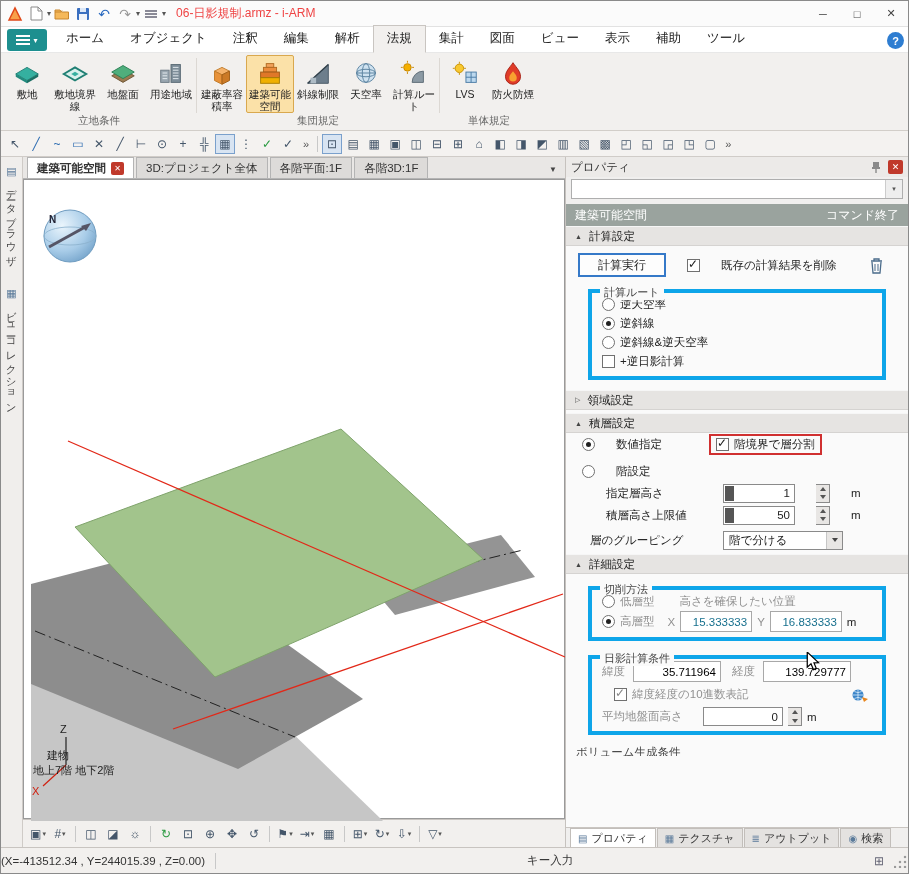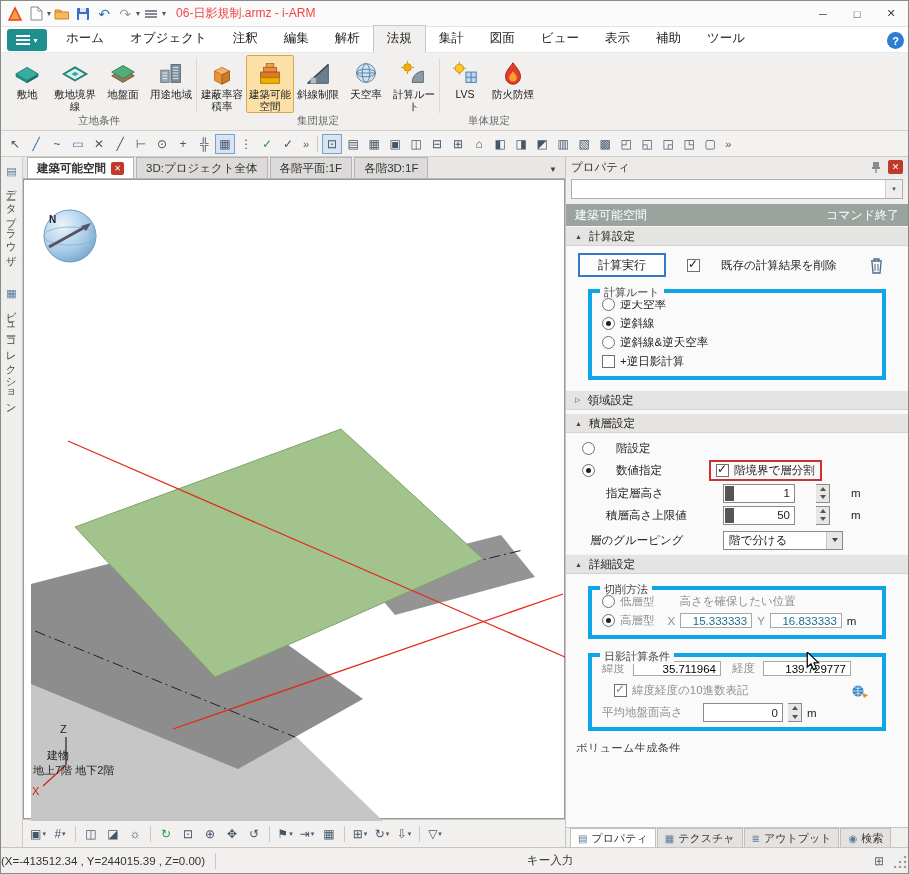--- a/index.html
+++ b/index.html
@@ -104,21 +104,21 @@
   .num-input { height:19px; border:1px solid #8a8a8a; background:#fff; display:inline-flex; align-items:center; }
   .num-input .dark { width:9px; height:15px; background:#555; margin-left:1px; }
   .num-input .val { flex:1; text-align:right; padding-right:4px; font-size:11.5px; }
   .spin { width:14px; height:19px; border:1px solid #8a8a8a; border-left:none; display:inline-flex; flex-direction:column; }
   .spin span { flex:1; background:#e8e6e4; display:flex; align-items:center; justify-content:center; }
   .spin .su::after { content:""; border-left:3px solid transparent; border-right:3px solid transparent; border-bottom:4px solid #555; }
   .spin .sd::after { content:""; border-left:3px solid transparent; border-right:3px solid transparent; border-top:4px solid #555; }
   .sel { height:19px; border:1px solid #8a8a8a; background:#fff; display:inline-flex; align-items:center; padding-left:5px; font-size:11.5px; }
   .sel-arrow { margin-left:auto; width:16px; height:100%; background:#e8e6e4; border-left:1px solid #c6c6c6; display:flex; align-items:center; justify-content:center; }
   .sel-arrow::after { content:""; border-left:3.5px solid transparent; border-right:3.5px solid transparent; border-top:4.5px solid #444; }
-  .txt { height:15px; border:1px solid #a8a8a8; background:#fff; font-size:11.5px; text-align:right; padding:0 4px; font-family:"Liberation Sans",sans-serif; }
+  .txt { height:21px; border:1px solid #a8a8a8; background:#fff; font-size:11.5px; text-align:right; padding:0 4px; font-family:"Liberation Sans",sans-serif; }
   .txt.teal { color:#17708e; }
   .unit { font-size:11.5px; color:#222; }
   .trash { margin-left:auto; margin-right:16px; }
   .geo-icon { margin-left:auto; margin-right:4px; }
   .clipped { height:11px; overflow:hidden; padding:0 10px; font-size:11.5px; color:#444; margin-top:6px; }
   .cursor-arrow { position:absolute; top:426px; left:240px; }
   .panel-tabs { height:20px; background:#f0efee; border-top:1px solid #c9c5c1; display:flex; align-items:flex-end; padding-left:3px; flex:0 0 20px; }
   .ptab { height:19px; display:flex; align-items:center; gap:4px; padding:0 7px; font-size:11px; color:#333; border:1px solid #c2beba; border-bottom:none; background:#e4e2e0; margin-left:1px; }
   .ptab.active { background:#fff; }
   .ptab-icon { font-size:10px; color:#5a7a9a; }
@@ -697,31 +697,31 @@
         </div>
 
         <div class="sec-header">
           <span class="tri">▷</span>
           <span>領域設定</span>
         </div>
         <div class="sec-header">
           <span class="tri">▲</span>
           <span>積層設定</span>
         </div>
-        <div class="prow pl14" style="margin-top:4px;">
-          <span class="rb"></span>
-          <span>階設定</span>
-        </div>
         <div class="prow pl14">
           <span class="rb on"></span>
           <span>数値指定</span>
           <span class="red-box">
             <span class="cb checked"></span>
             <span>階境界で層分割</span>
           </span>
+        </div>
+        <div class="prow pl14" style="margin-top:4px;">
+          <span class="rb"></span>
+          <span>階設定</span>
         </div>
         <div class="prow pl40">
           <span class="flabel w96">指定層高さ</span>
           <span class="num-input w72">
               <span class="dark"></span>
               <span class="val">1</span>
             </span>
           <span class="spin">
               <span class="su"></span>
               <span class="sd"></span>

